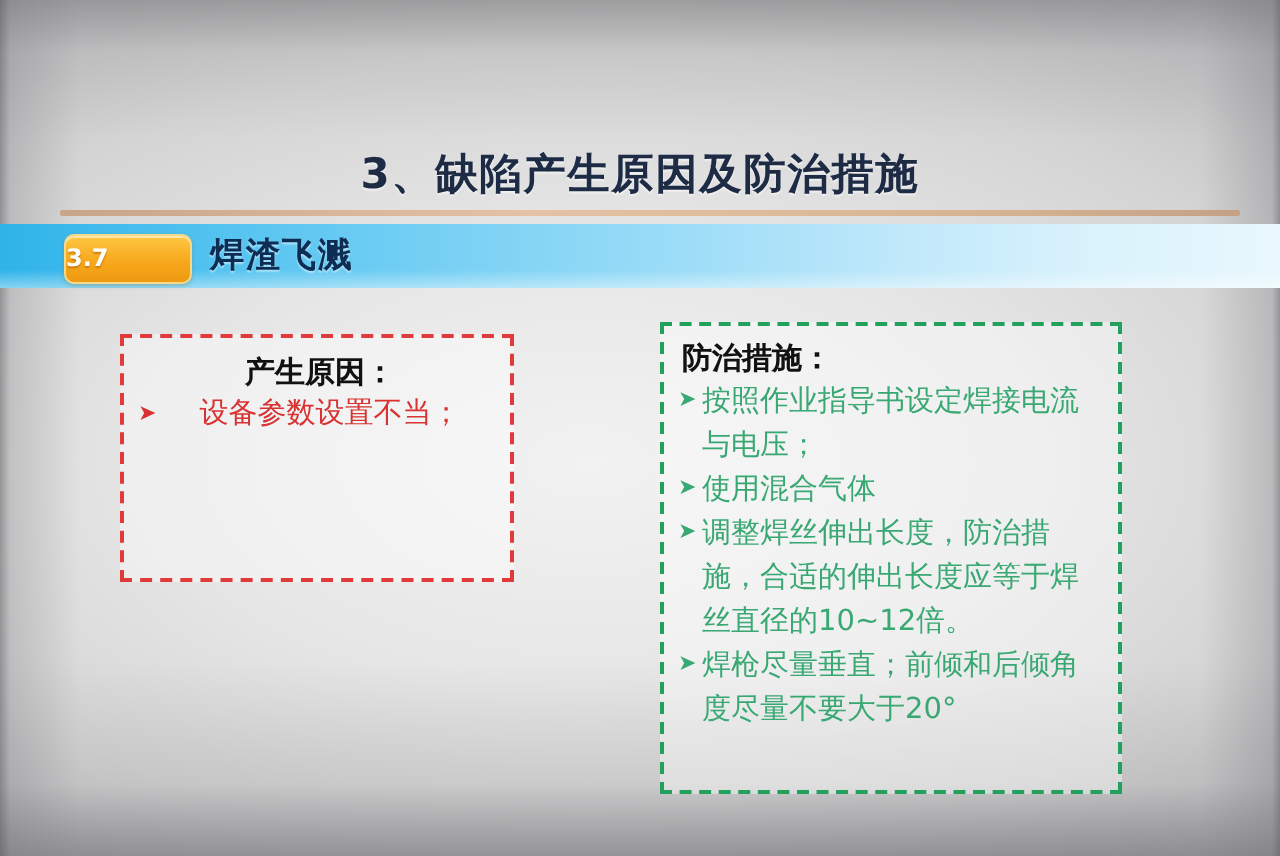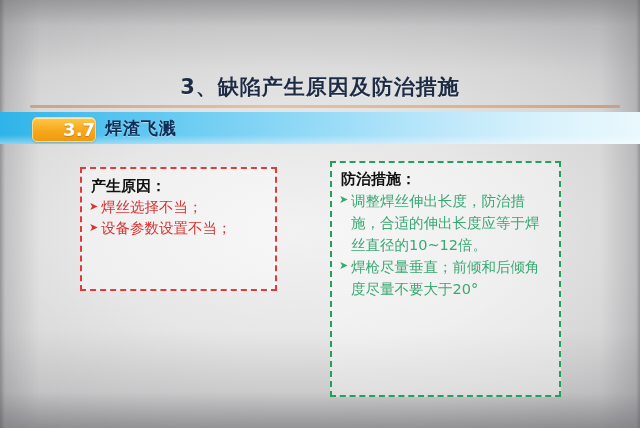--- a/index.html
+++ b/index.html
@@ -97,24 +97,24 @@
     position: absolute;
     left: 32px;
     top: 117px;
     width: 62px;
     height: 23px;
     border-radius: 5px;
     background: linear-gradient(to bottom, #ffc844 0%, #f7a81c 55%, #ef9a10 100%);
     border: 1px solid #f7d98a;
     box-shadow: 0 1px 2px rgba(120,80,0,0.25), inset 0 1px 0 rgba(255,255,255,0.55);
     color: #ffffff;
-    font-size: 18px;
+    font-size: 12px;
     font-weight: bold;
     line-height: 23px;
-    text-align: right;
+    text-align: left;
     text-shadow: 0 1px 1px rgba(160,90,0,0.55);
   }
 
   .section-title {
     position: absolute;
     left: 105px;
     top: 115px;
     font-size: 17px;
     font-weight: bold;
     color: #0d2d55;
@@ -124,26 +124,27 @@
     white-space: nowrap;
   }
 
   
   .panel {
     position: absolute;
     box-sizing: border-box;
     background: rgba(255,255,255,0.40);
   }
   .panel-causes {
-    left: 80px;
+    left: 60px;
     top: 167px;
     width: 197px;
     height: 124px;
     border: 2px dashed #e03a3a;
     padding: 7px 6px 0 7px;
+    text-align: center;
   }
   .panel-measures {
     left: 330px;
     top: 161px;
     width: 231px;
     height: 236px;
     border: 2px dashed #23a05b;
     padding: 6px 6px 0 7px;
   }
 
@@ -198,26 +199,27 @@
 
   <div class="section-band"></div>
 
   <div class="section-number">3.7</div>
 
   <div class="section-title">焊渣飞溅</div>
 
   <div class="panel panel-causes">
     <div class="panel-title">产生原因：</div>
     <ul class="bullet-list">
-      <li class="bullet-item">焊丝选择不当；</li>
       <li class="bullet-item">设备参数设置不当；</li>
     </ul>
   </div>
 
   <div class="panel panel-measures">
     <div class="panel-title">防治措施：</div>
     <ul class="bullet-list">
+      <li class="bullet-item">按照作业指导书设定焊接电流与电压；</li>
+      <li class="bullet-item">使用混合气体</li>
       <li class="bullet-item">调整焊丝伸出长度，防治措施，合适的伸出长度应等于焊丝直径的10~12倍。</li>
       <li class="bullet-item">焊枪尽量垂直；前倾和后倾角度尽量不要大于20°</li>
     </ul>
   </div>
 
 </div>
 
 </body></html>

